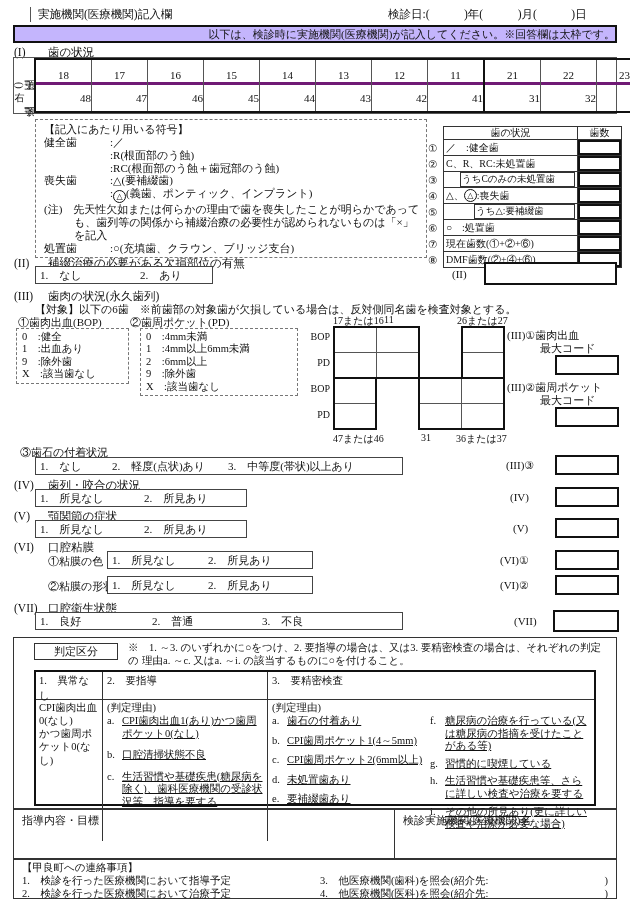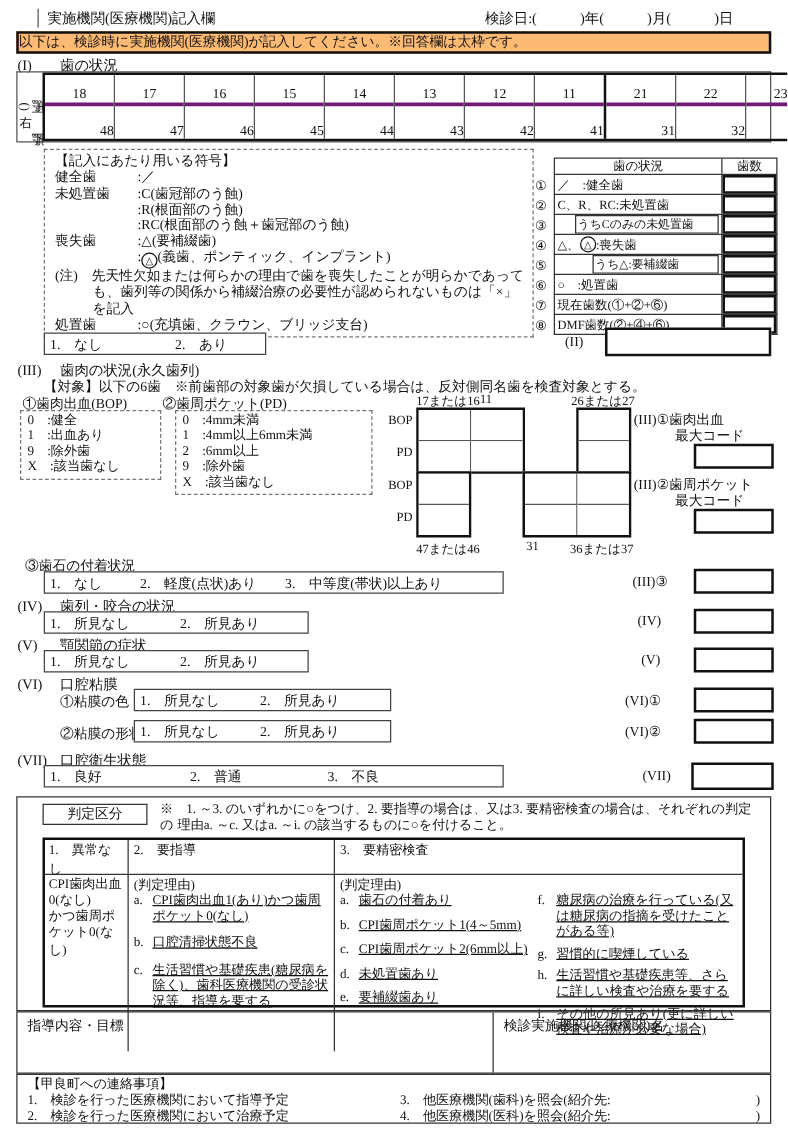--- a/index.html
+++ b/index.html
@@ -1,35 +1,35 @@
 <!DOCTYPE html>
 <html><head>
 <meta charset="utf-8">
 <style>
   * { margin:0; padding:0; box-sizing:border-box; }
   html,body { background:#fff; }
   body { width:630px; height:903px; font-family:"Liberation Serif","DejaVu Serif",serif; color:#111; font-size:11px; }
   .page { position:relative; width:630px; height:903px; overflow:hidden; background:#fff; }
   .abs { position:absolute; }
   .tick { border-left:1px solid #555; padding-left:7px; }
-  .banner { background:#fdba74; border:2px solid #111; text-align:left; line-height:14px; font-size:11px; }
+  .banner { background:#c4b5fd; border:2px solid #111; text-align:right; line-height:14px; font-size:11px; }
   .sect-title { font-size:11.5px; }
   .sect-title .num { display:inline-block; width:34px; }
   
   .teeth { border:1px solid #555; display:flex; align-items:stretch; }
   .sidecell { display:flex; align-items:center; justify-content:center; }
   .vtext { writing-mode:vertical-rl; font-size:10px; line-height:1; }
   .jawcol { display:flex; flex-direction:column; }
   .jawcol > div { flex:1; display:flex; align-items:center; justify-content:center; }
   .tgrid { flex:1; border:2px solid #111; display:flex; }
   .tcol { flex:1; display:flex; flex-direction:column; border-left:1px solid #555; }
   .tcol.first { border-left:none; }
   .tcol.mid { border-left:2px solid #111; }
   .tup { height:25px; border-bottom:3px solid #701a75; display:flex; align-items:flex-end; justify-content:center; line-height:1; padding-bottom:1px; }
-  .tdn { flex:1; display:flex; align-items:flex-end; justify-content:center; line-height:1; padding-top:1px;margin-left:44px; }
+  .tdn { flex:1; display:flex; align-items:center; justify-content:center; line-height:1; padding-top:1px;margin-left:44px; }
   
   .legend { border:1px dashed #777; padding:3px 6px 2px 8px; font-size:11px; line-height:1.17; }
   .leg-row { display:flex; }
   .leg-term { width:66px; }
   .leg-val { flex:1; }
   .leg-note { padding-left:30px; text-indent:-30px; }
   .circ-tri { display:inline-block; width:13px; height:13px; border:1px solid #111; border-radius:50%; text-align:center; line-height:12px; font-size:8px; vertical-align:-2px; }
   
   .sttbl { font-size:10px; width:194px; }
   .strow { display:flex; height:16px; }
@@ -244,24 +244,20 @@
       </div>
   </div>
 
   <div class="abs legend" style="left:35px;top:119px;width:392px;">
     <div>【記入にあたり用いる符号】</div>
     <div class="leg-row">
         <span class="leg-term">健全歯</span>
         <span class="leg-val">:／</span>
       </div>
     <div class="leg-row">
-        <span class="leg-term">未処置歯</span>
-        <span class="leg-val">:C(歯冠部のう蝕)</span>
-      </div>
-    <div class="leg-row">
         <span class="leg-term"></span>
         <span class="leg-val">:R(根面部のう蝕)</span>
       </div>
     <div class="leg-row">
         <span class="leg-term"></span>
         <span class="leg-val">:RC(根面部のう蝕＋歯冠部のう蝕)</span>
       </div>
     <div class="leg-row">
         <span class="leg-term">喪失歯</span>
         <span class="leg-val">:△(要補綴歯)</span>
@@ -362,20 +358,23 @@
         <span class="stnum">⑧</span>
       <div class="stcells">
           <div class="stlbl">DMF歯数(②+④+⑥)</div>
           <div class="stval">
             <div class="fill"></div>
           </div>
         </div>
       </div>
   </div>
 
+  <div class="abs sect-title" style="left:14px;top:256px;">
+    <span class="num">(II)</span><span>補綴治療の必要がある欠損部位の有無</span>
+  </div>
   <div class="abs optbox" style="left:35px;top:266px;width:178px;">
     <span style="width:100px;">1.　なし</span>
     <span>2.　あり</span>
   </div>
   <div class="abs" style="left:452px;top:268px;">(II)</div>
   <div class="abs ansbox" style="left:484px;top:262px;width:133px;height:23px;"></div>
 
   <div class="abs sect-title" style="left:14px;top:289px;">
     <span class="num">(III)</span><span>歯肉の状況(永久歯列)</span>
   </div>

